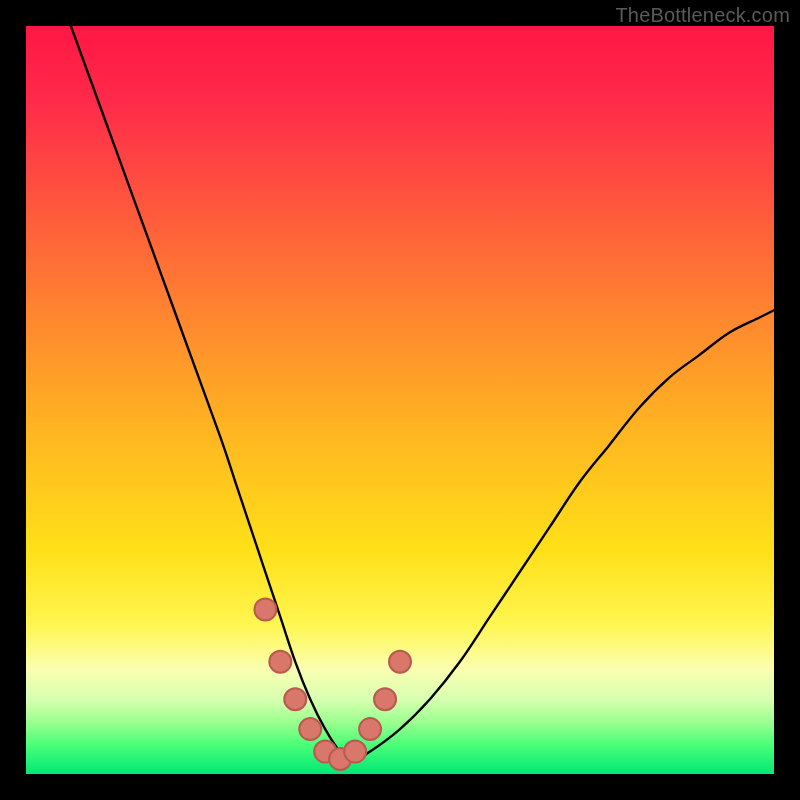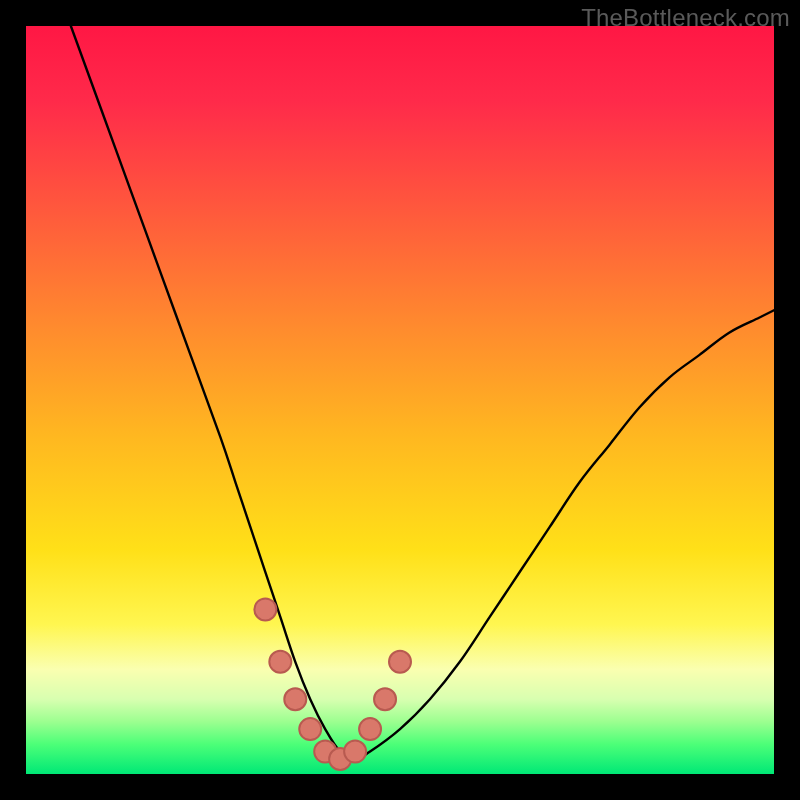--- a/index.html
+++ b/index.html
@@ -24,21 +24,21 @@
     left: 0;
     top: 0;
     width: 748px;
     height: 748px;
   }
   .watermark {
     position: absolute;
     top: 4px;
     right: 10px;
     color: #5a5a5a;
-    font-size: 24px;
+    font-size: 20px;
     font-weight: 500;
     letter-spacing: 0.2px;
     user-select: none;
   }
   svg { display: block; }
 </style>
 </head>
 <body>
 
 <div class="frame">

